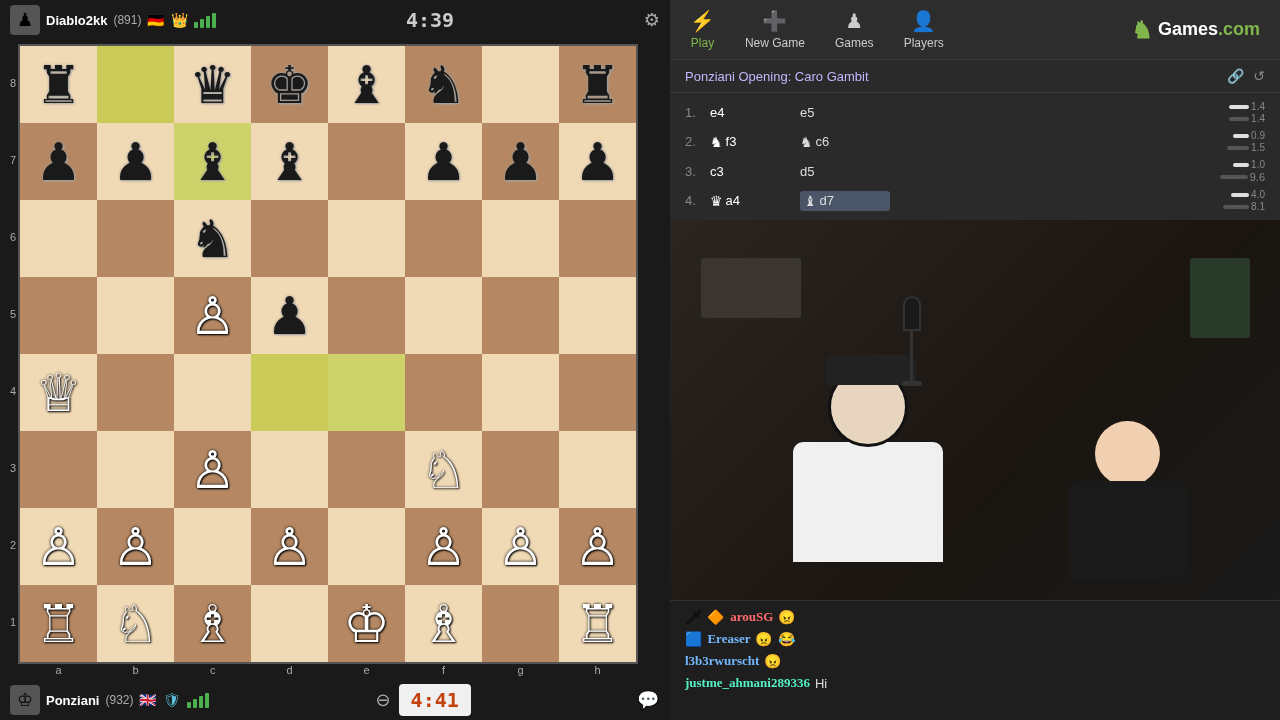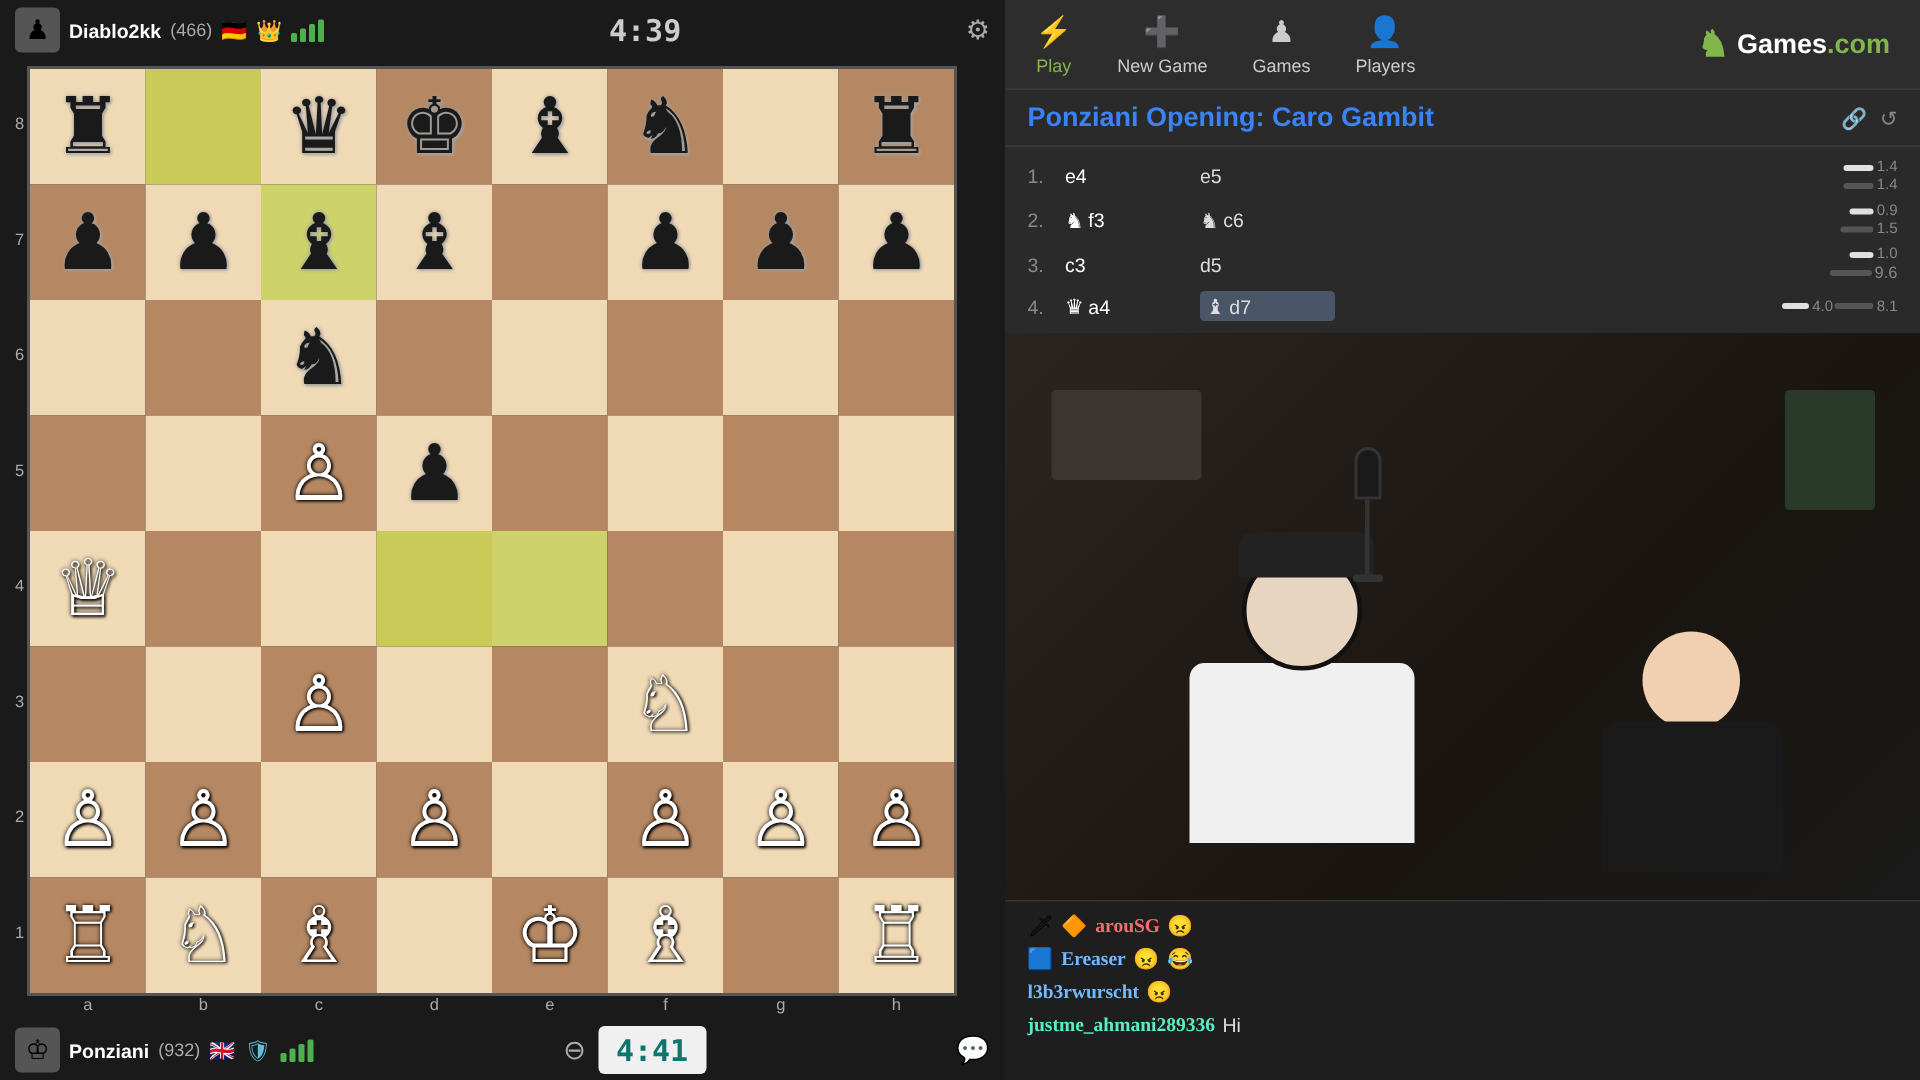--- a/index.html
+++ b/index.html
@@ -159,21 +159,21 @@
     .bottom-bar {
       display: flex;
       align-items: center;
       justify-content: space-between;
       padding: 6px 10px;
       height: 40px;
     }
 
     .timer-bottom {
       background: #f0f0f0;
-      color: #0f766e;
+      color: #c2410c;
       font-size: 20px;
       font-weight: bold;
       font-family: monospace;
       padding: 4px 12px;
       border-radius: 4px;
     }
 
     .chat-icon {
       color: #aaa;
       font-size: 18px;
@@ -241,23 +241,22 @@
     .opening-bar {
       display: flex;
       align-items: center;
       justify-content: space-between;
       padding: 8px 15px;
       background: #2a2a2a;
       border-bottom: 1px solid #3a3a3a;
     }
 
     .opening-name {
-      color: #3b82f6;
-      font-size: 18px;
-      font-weight: bold;
+      color: #c4b5fd;
+      font-size: 13px;
     }
 
     .opening-icons {
       display: flex;
       gap: 8px;
     }
 
     .opening-icon {
       color: #888;
       font-size: 14px;
@@ -372,21 +371,21 @@
 <body>
 
 <div class="left-panel">
 
   <div class="top-bar">
     <div class="player-info">
       <div class="avatar">
         <span style="font-size:18px;">♟</span>
       </div>
       <span class="player-name">Diablo2kk</span>
-      <span class="player-rating">(<span>466</span>)</span>
+      <span class="player-rating">(<span>891</span>)</span>
       <span class="flag">🇩🇪</span>
       <span style="color:#f0c030;font-size:14px;">👑</span>
       <div class="connection-bars">
         <div class="bar" style="height:6px;"></div>
         <div class="bar" style="height:9px;"></div>
         <div class="bar" style="height:12px;"></div>
         <div class="bar" style="height:15px;"></div>
       </div>
     </div>
     <span class="timer-top">4:39</span>
@@ -655,21 +654,21 @@
           <div style="width:28px;height:4px;background:#555;border-radius:2px;"></div>
           <span style="color:#888;font-size:11px;">9.6</span>
         </div>
       </div>
     </div>
 
     <div class="move-row">
       <span class="move-number">4.</span>
       <span class="move-white"><span style="font-size:14px;">♛</span>a4</span>
       <span class="move-black active-move" style="background:#4a5568;border-radius:3px;padding:2px 4px;"><span style="font-size:14px;">♝</span>d7</span>
-      <div style="display:flex;align-items:flex-end;margin-left:auto;gap:1px;">
+      <div style="display:flex;flex-direction:column;align-items:flex-end;margin-left:auto;gap:1px;">
         <div style="display:flex;gap:2px;align-items:center;">
           <div style="width:18px;height:4px;background:#e0e0e0;border-radius:2px;"></div>
           <span style="color:#888;font-size:10px;">4.0</span>
         </div>
         <div style="display:flex;gap:2px;align-items:center;">
           <div style="width:26px;height:4px;background:#555;border-radius:2px;"></div>
           <span style="color:#888;font-size:10px;">8.1</span>
         </div>
       </div>
     </div>

